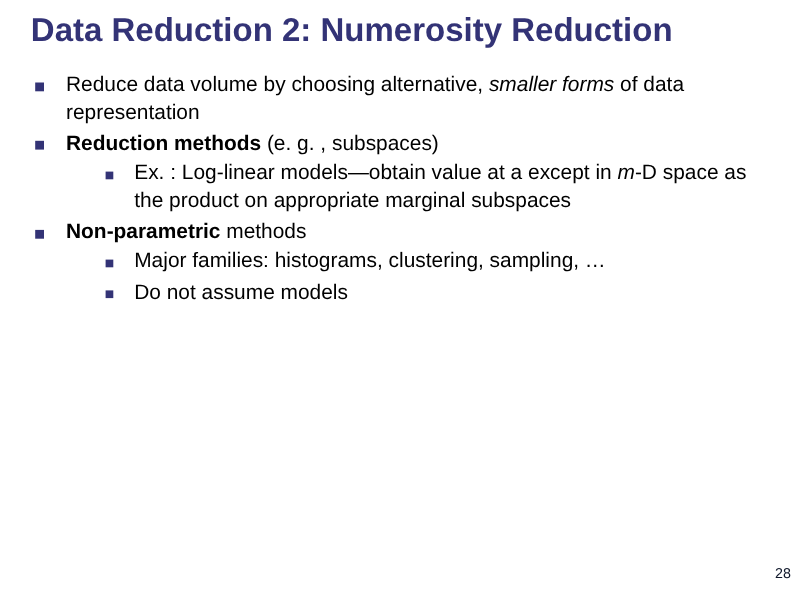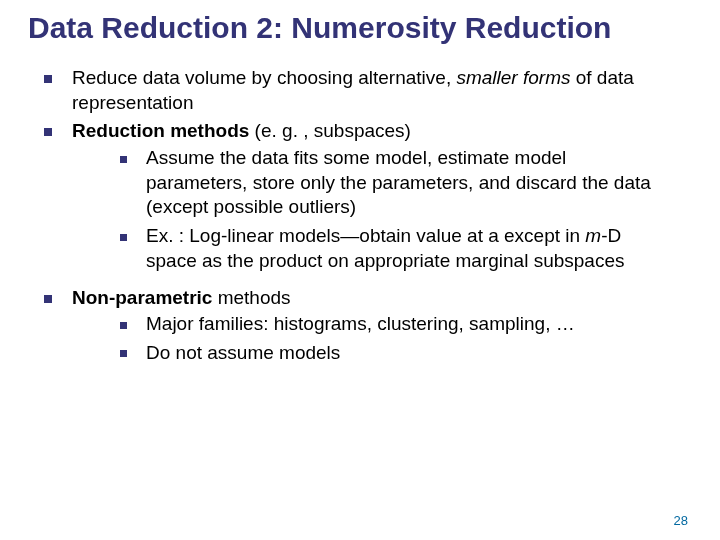--- a/index.html
+++ b/index.html
@@ -24,21 +24,21 @@
     line-height: 1.2;
     margin: 0 0 20px 0;
   }
   .content {
     font-size: 19px;
     color: #000000;
     line-height: 1.3;
   }
   ul {
     list-style: none;
-    margin: 12px;
+    margin: 0;
     padding: 0;
   }
   li {
     position: relative;
     padding-left: 32px;
     margin-bottom: 4px;
   }
   li.l1 { padding-left: 32px; }
   li.l2 { padding-left: 30px; margin-left: 32px; }
   ul.sub { margin-top: 2px; }
@@ -53,23 +53,23 @@
   li.l2 .bullet {
     width: 7px;
     height: 7px;
     top: 0.5em;
   }
   .italic { font-style: italic; }
   .bold { font-weight: bold; }
   .page-number {
     position: absolute;
     bottom: 12px;
-    right: 32px;
+    right: 1px;
     font-size: 13px;
-    color: #0369a1;
+    color: #0f172a;
     text-align: center;
   }
 </style>
 </head>
 <body>
 
 <div class="slide">
   <h1 class="title">Data Reduction 2: Numerosity Reduction</h1>
 
   <div class="content">
@@ -77,24 +77,20 @@
 
       <li class="l1">
         <span class="bullet"></span>
         <span>Reduce data volume by choosing alternative, </span><span class="italic">smaller forms</span><span> of data representation</span>
       </li>
 
       <li class="l1">
         <span class="bullet"></span>
         <span class="bold">Reduction methods</span><span> (e. g. , subspaces)</span>
         <ul class="sub">
-          <li class="l2">
-            <span class="bullet"></span>
-            <span>Assume the data fits some model, estimate model parameters, store only the parameters, and discard the data (except possible outliers)</span>
-          </li>
           <li class="l2">
             <span class="bullet"></span>
             <span>Ex. : Log-linear models—obtain value at a except in </span><span class="italic">m</span><span>-D space as the product on appropriate marginal subspaces</span>
           </li>
         </ul>
       </li>
 
       <li class="l1">
         <span class="bullet"></span>
         <span class="bold">Non-parametric</span><span> methods</span>

